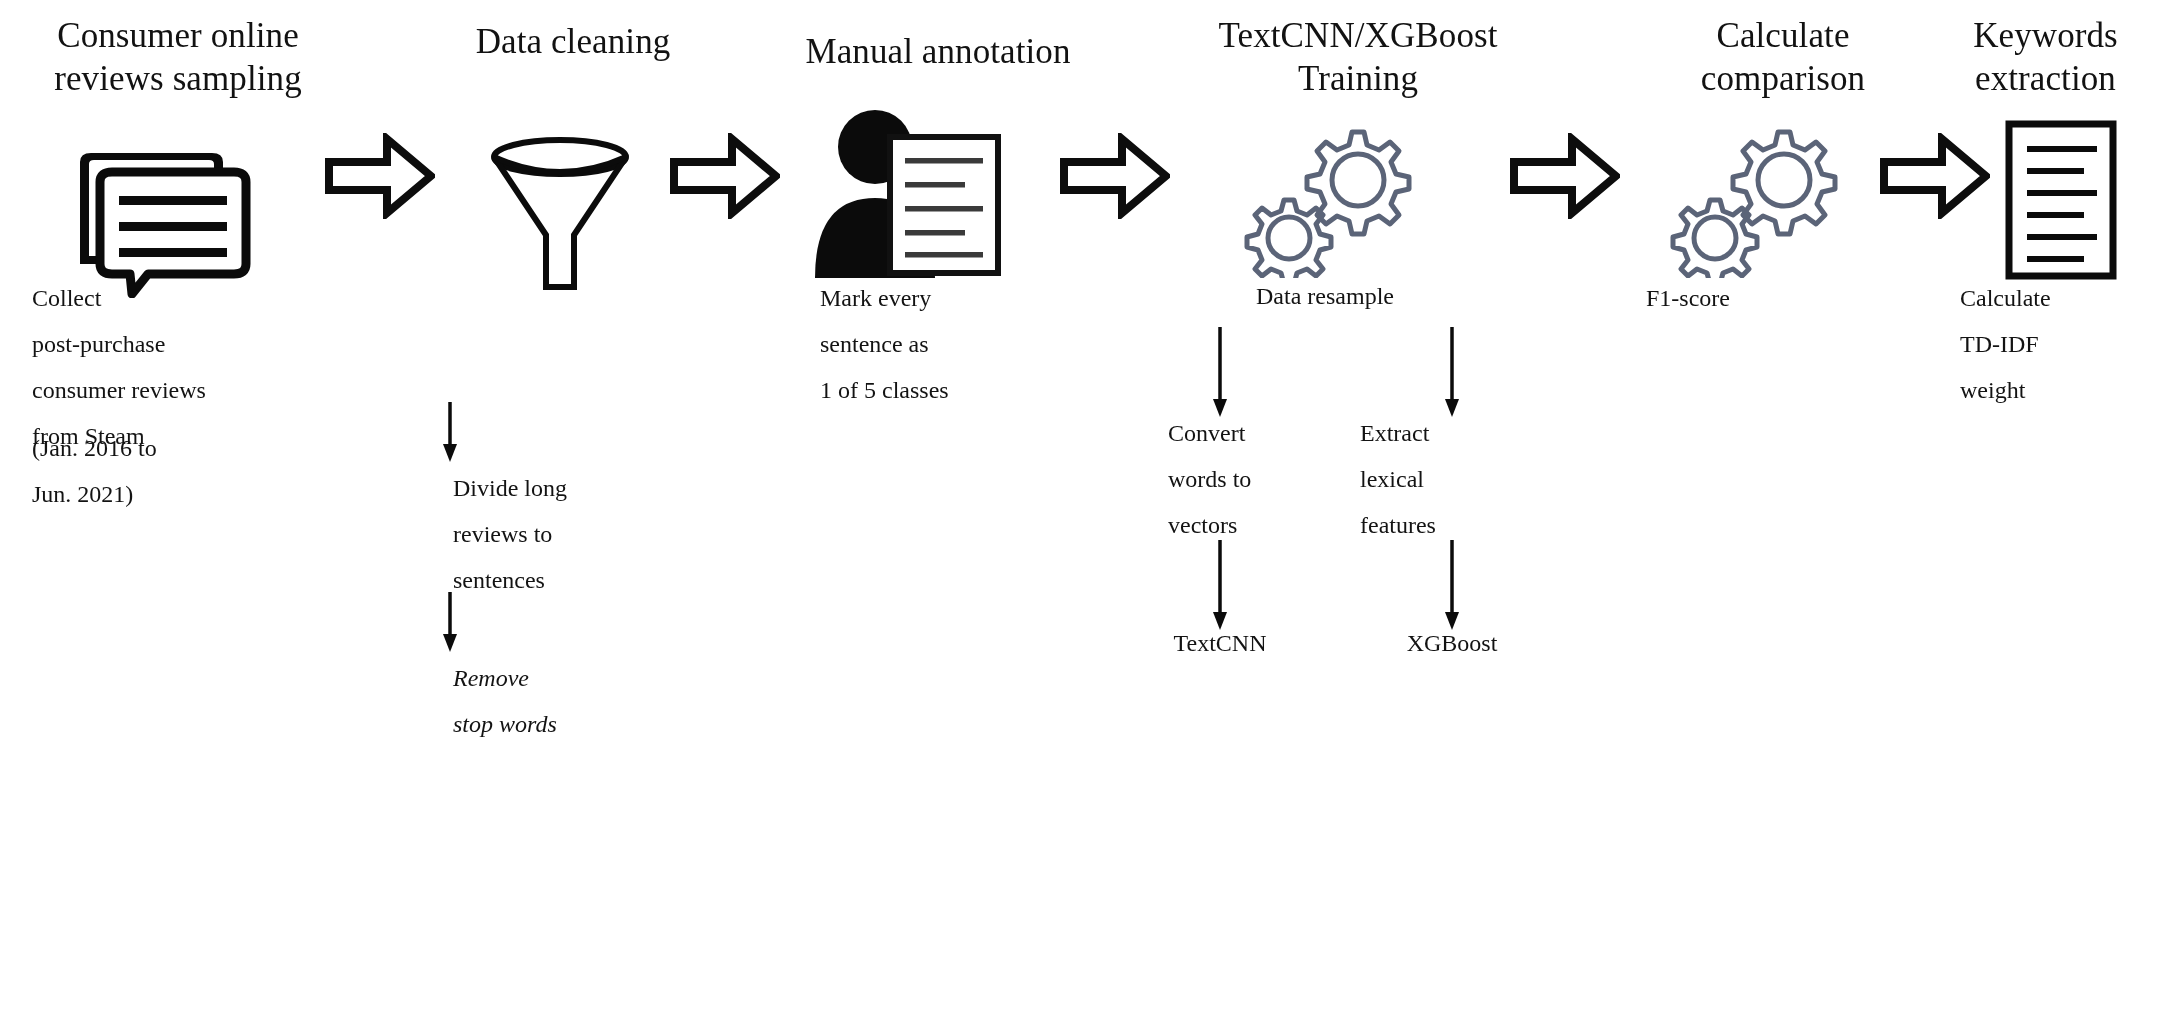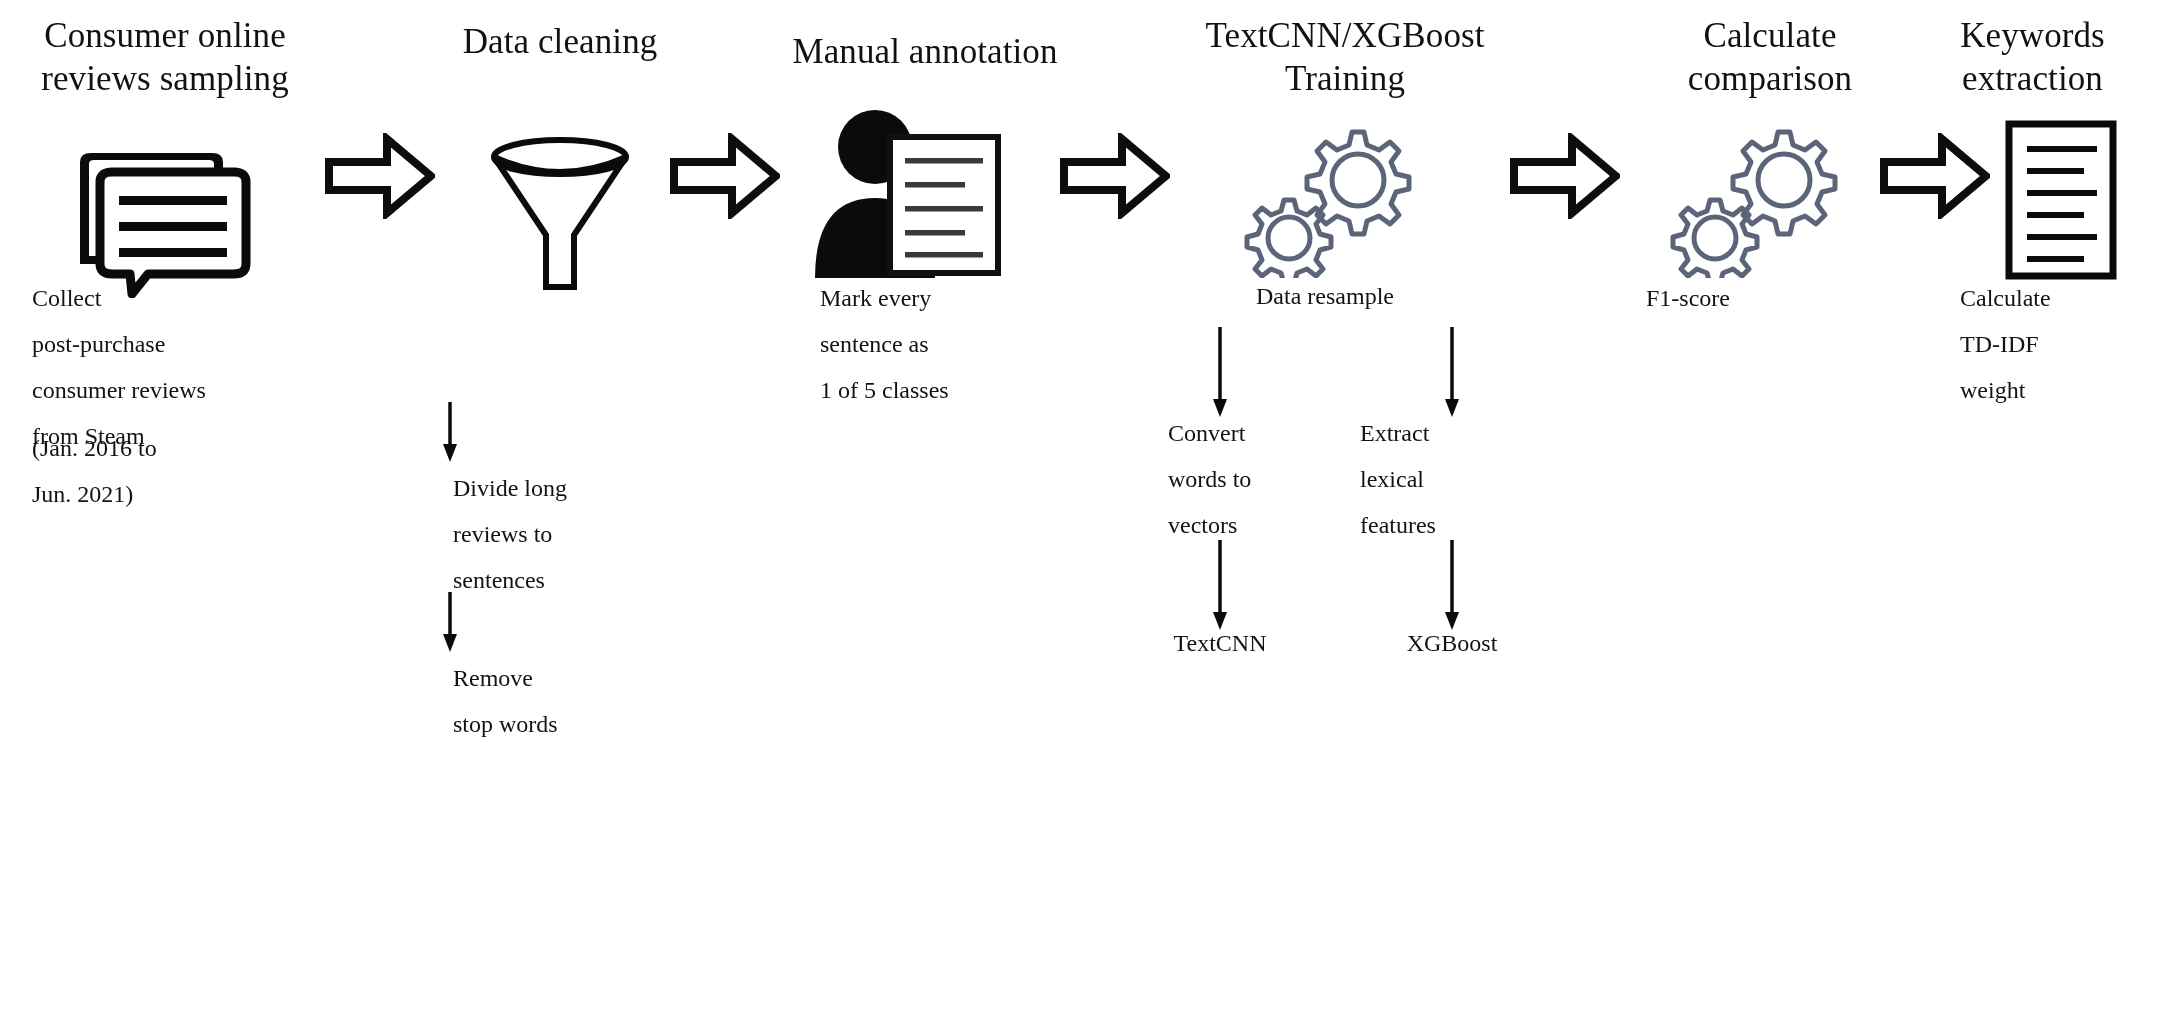--- a/index.html
+++ b/index.html
@@ -23,20 +23,21 @@
 
   
   .stage-title {
     position: absolute;
     text-align: center;
     font-size: 35px;
     line-height: 43px;
     color: #121212;
     white-space: pre-line;
     letter-spacing: 0.1px;
+    margin-left: 13px;
   }
 
   
   .body-text {
     position: absolute;
     font-size: 24px;
     line-height: 46px;
     color: #131313;
     white-space: pre-line;
     text-align: left;
@@ -108,21 +109,21 @@
 reviews to
 sentences</div>
 
   <div class="v-arrow" style="left:385px; top:590px; width:130px; height:64px;">
     <svg width="130" height="64" viewBox="0 0 130 64">
       <line x1="65" y1="2" x2="65" y2="48" stroke="#0b0b0b" stroke-width="3.5"></line>
       <polygon points="65,62 58,44 72,44" fill="#0b0b0b"></polygon>
     </svg>
   </div>
 
-  <div class="body-text" style="left:453px; top:655px; width:300px;">Remove
+  <div class="body-text" style="left:453px; top:655px; width:300px;font-style:italic;">Remove
 stop words</div>
 
   <div class="block-arrow" style="left:670px; top:133px; width:110px; height:86px;">
     <svg width="110" height="86" viewBox="0 0 110 86">
       <polygon points="4,29 62,29 62,6 106,43 62,80 62,57 4,57" fill="#ffffff" stroke="#0d0d0d" stroke-width="8" stroke-linejoin="miter"></polygon>
     </svg>
   </div>
 
   <div class="stage-title" style="left:755px; top:30px; width:340px;">Manual annotation</div>
 

